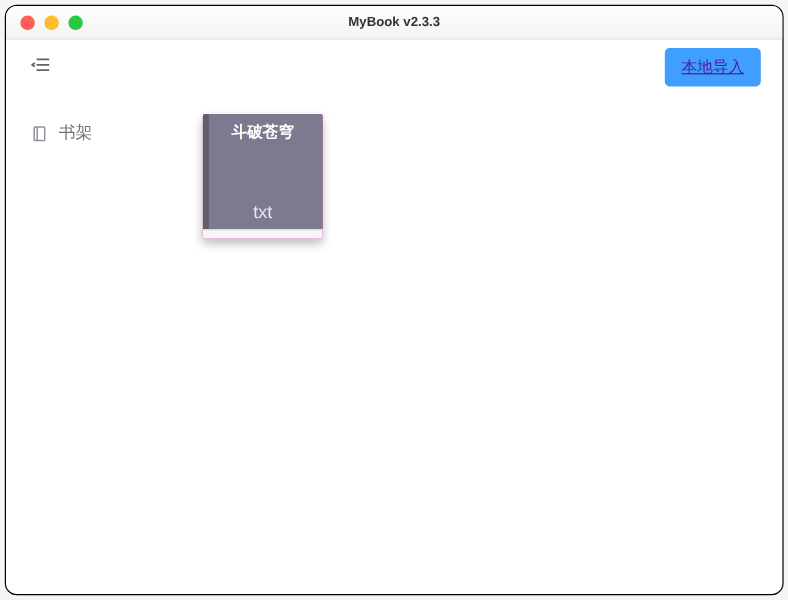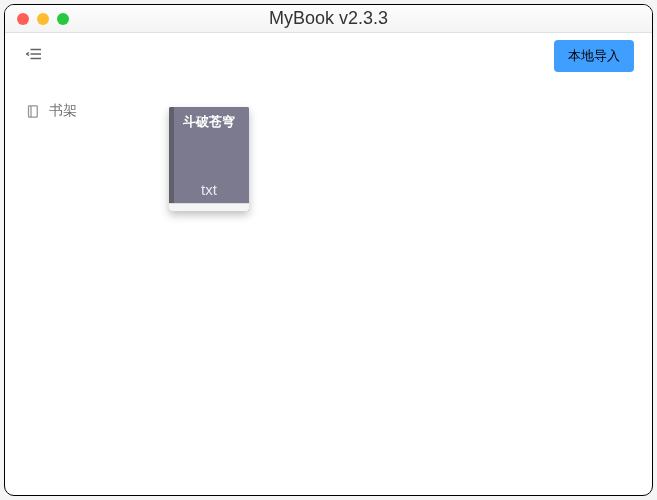--- a/index.html
+++ b/index.html
@@ -39,22 +39,22 @@
       height: 12px;
       border-radius: 50%;
     }
     .tl-close { background: #ff5f57; }
     .tl-min { background: #febc2e; }
     .tl-max { background: #28c840; }
     .title {
       position: absolute;
       left: 0; right: 0;
       text-align: center;
-      font-size: 18px;
-      font-weight: 400;
+      font-size: 11px;
+      font-weight: 700;
       color: #333;
       pointer-events: none;
     }
     .content {
       flex: 1;
       display: flex;
       flex-direction: column;
     }
     .topbar {
       height: 46px;
@@ -67,26 +67,27 @@
       height: 24px;
       display: flex;
       align-items: center;
       justify-content: center;
       cursor: pointer;
       color: #606266;
     }
     .spacer { flex: 1; }
     .import-btn {
       background: #409eff;
-      color: #000000;
+      color: #4c1d95;
       border: none;
       border-radius: 4px;
       padding: 7px 14px;
       font-size: 13px;
       cursor: pointer;
+      text-decoration: underline;
     }
     .body {
       flex: 1;
       display: flex;
     }
     .sidebar {
       width: 140px;
       padding-top: 14px;
     }
     .side-item {
@@ -106,29 +107,28 @@
       justify-content: center;
       color: #909399;
     }
     .main {
       flex: 1;
       padding: 16px 24px;
       display: flex;
       align-items: flex-start;
     }
     .book {
-      width: 80px;
+      width: 100px;
       height: 104px;
       position: relative;
       cursor: pointer;
       box-shadow: 0 4px 8px rgba(0,0,0,0.25);
       border-radius: 2px;
       overflow: hidden;
       background: #ec4899;
-      margin-top: 12px;
     }
     .book-cover {
       position: absolute;
       left: 0; top: 0; right: 0;
       height: 96px;
       background: #7b7a8e;
       color: #fff;
     }
     .book-spine {
       position: absolute;

